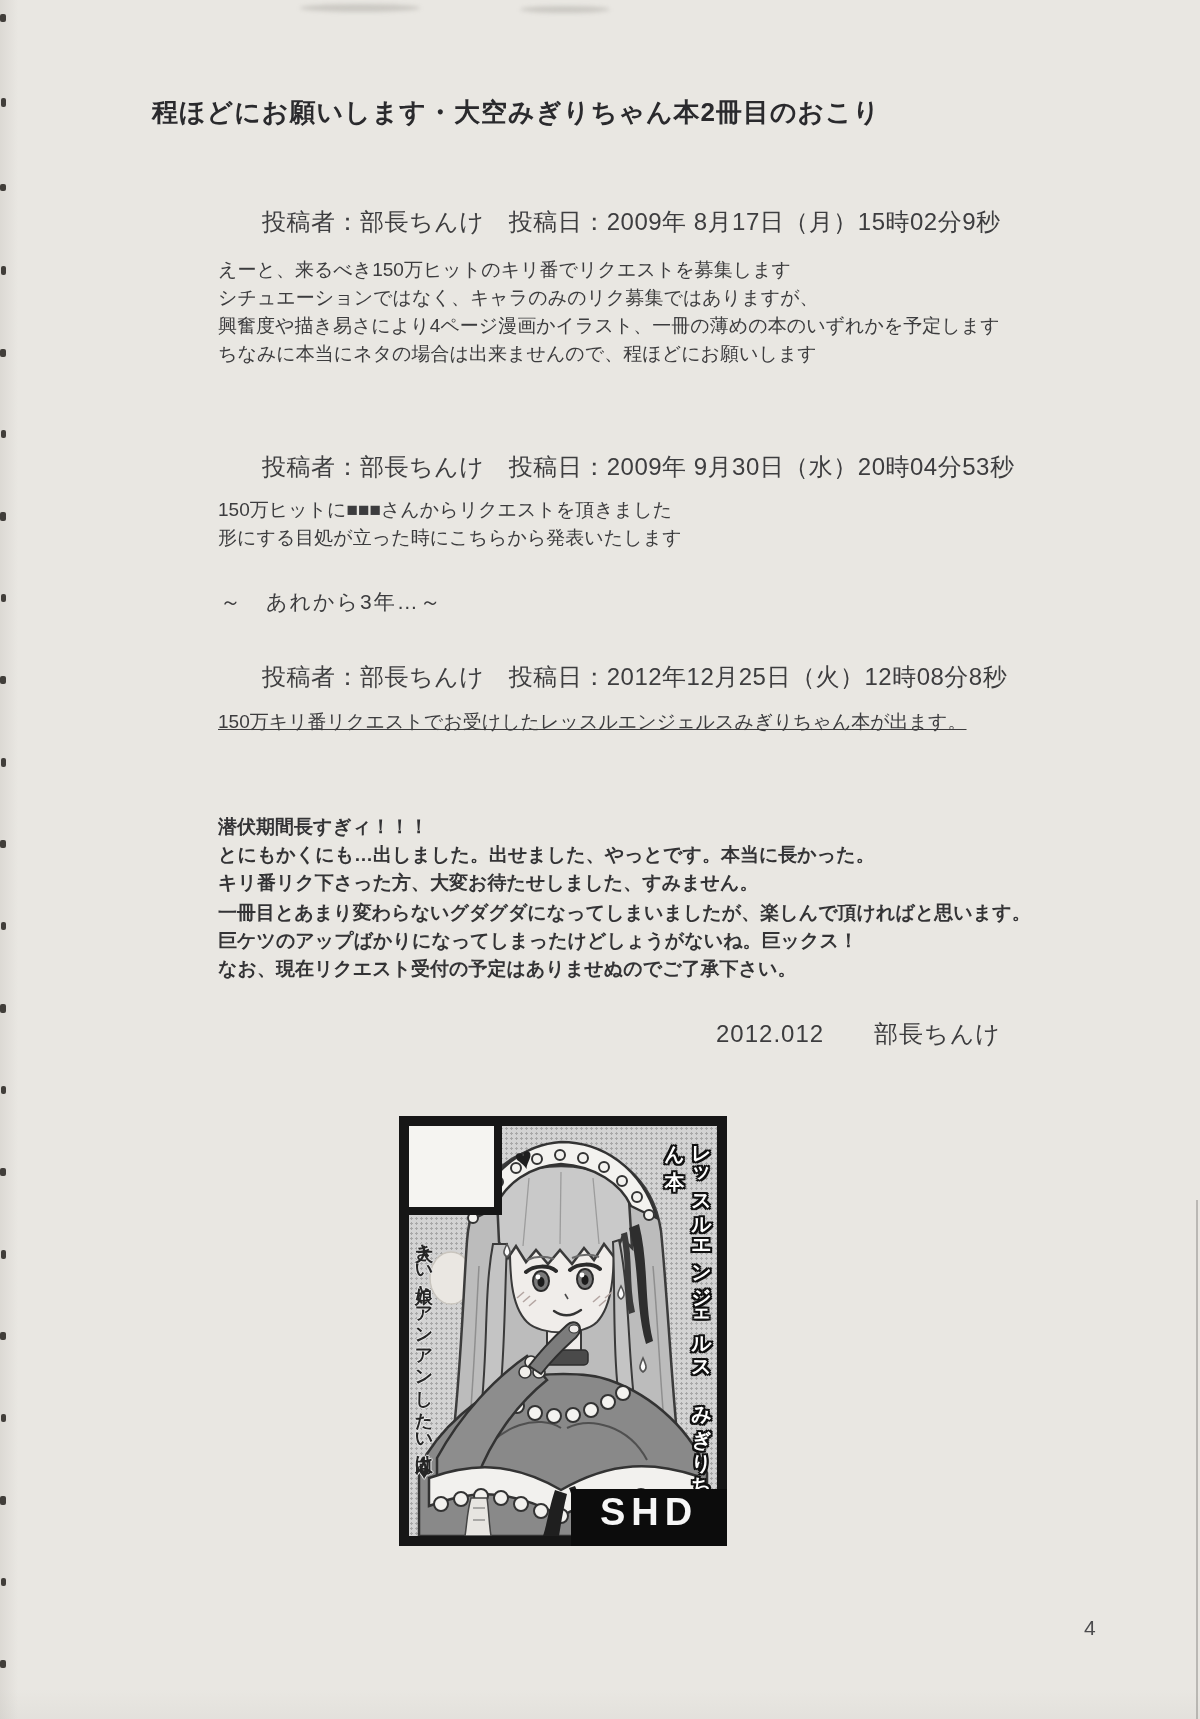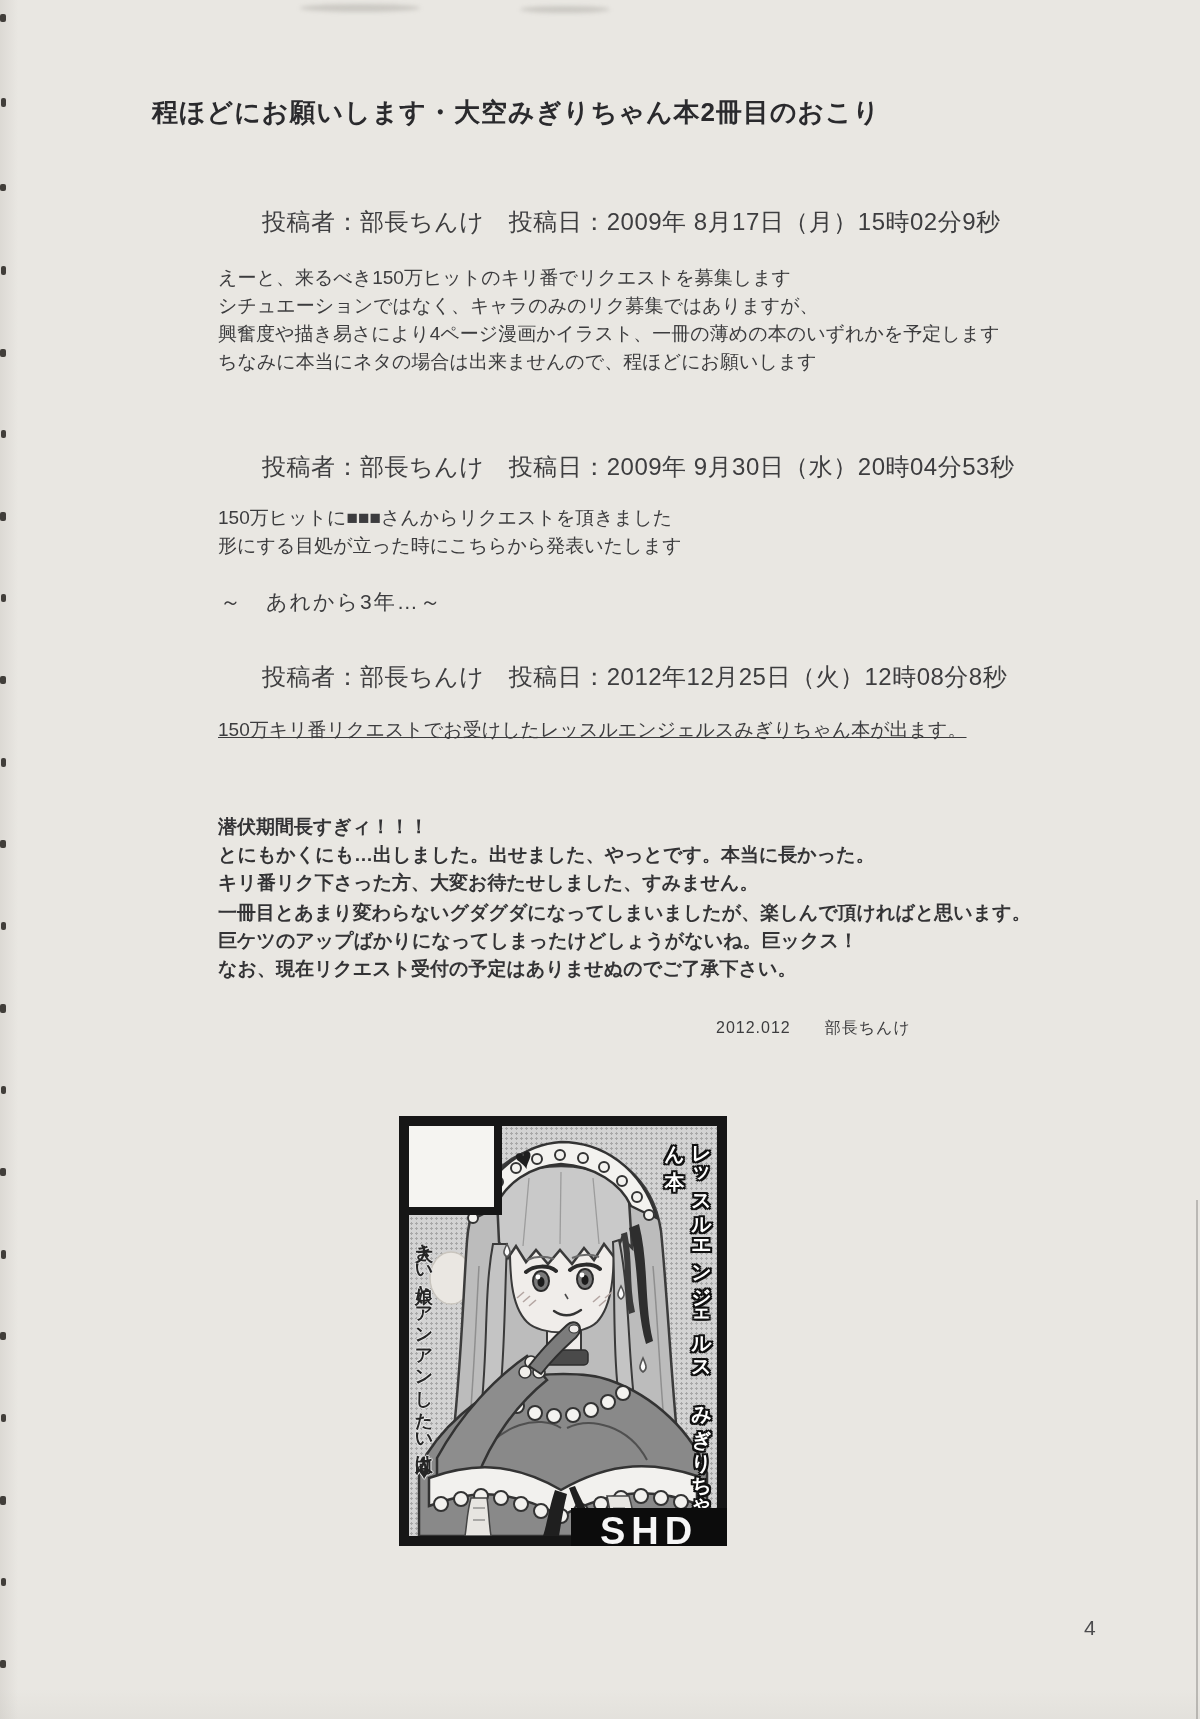--- a/index.html
+++ b/index.html
@@ -19,35 +19,35 @@
     position:absolute; left:152px; top:95px;
     font-size:26px; font-weight:bold; color:#2a2a2d; letter-spacing:1px;
     white-space:nowrap;
   }
   .post-header {
     position:absolute; left:234px;
     font-size:24px; color:#3d3d3f; white-space:nowrap; letter-spacing:0.5px;margin-left:28px;
   }
   .post-body {
     position:absolute; left:218px;
-    font-size:19px; line-height:28px; color:#3c3c3e;margin-top:8px;
+    font-size:19px; line-height:28px; color:#3c3c3e;
   }
   .post-body div { white-space:nowrap; }
   .interlude {
     position:absolute; left:220px; top:588px;
     font-size:21px; color:#3c3c3e; letter-spacing:2px; white-space:nowrap;text-align:right;
   }
   .afterword {
     position:absolute; left:218px;
     font-size:19px; line-height:28px; font-weight:bold; color:#333335;
   }
   .afterword div { white-space:nowrap; }
   .signature {
     position:absolute; left:716px; top:1018px;
-    font-size:16px; color:#3c3c3e; letter-spacing:1px; white-space:nowrap;
+    font-size:24px; color:#3c3c3e; letter-spacing:1px; white-space:nowrap;
   }
   .page-number {
     position:absolute; left:1084px; top:1616px;
     font-size:21px; color:#4c4c4e;
   }
 
   
   .cover {
     position:absolute; left:399px; top:1116px;
     width:328px; height:430px;
@@ -78,21 +78,21 @@
   }
   .vtext-left {
     position:absolute; top:104px; left:3px;
     writing-mode:vertical-rl; text-orientation:upright;
     font-size:18px; font-weight:bold; letter-spacing:0.5px;
     color:#262626; z-index:4; height:302px;
     text-shadow:-1px 0 #e8e8e8, 1px 0 #e8e8e8, 0 -1px #e8e8e8, 0 1px #e8e8e8;
   }
   .shd-logo {
     position:absolute; right:-10px; bottom:-10px;
-    width:156px; height:38px;
+    width:156px; height:57px;
     background:#0c0c0c; color:#f6f6f6;
     font-size:38px; font-weight:bold; letter-spacing:6px;
     line-height:46px; text-align:center; z-index:6;margin-left:48px;
   }
 
   
   .speck { position:absolute; background:#413e3a; border-radius:2px; z-index:9; }
   .smudge { position:absolute; background:rgba(150,146,140,0.35); border-radius:50%; filter:blur(2px); z-index:8; }
   .edge-line { position:absolute; background:rgba(140,138,134,0.5); z-index:8; }
 </style>

